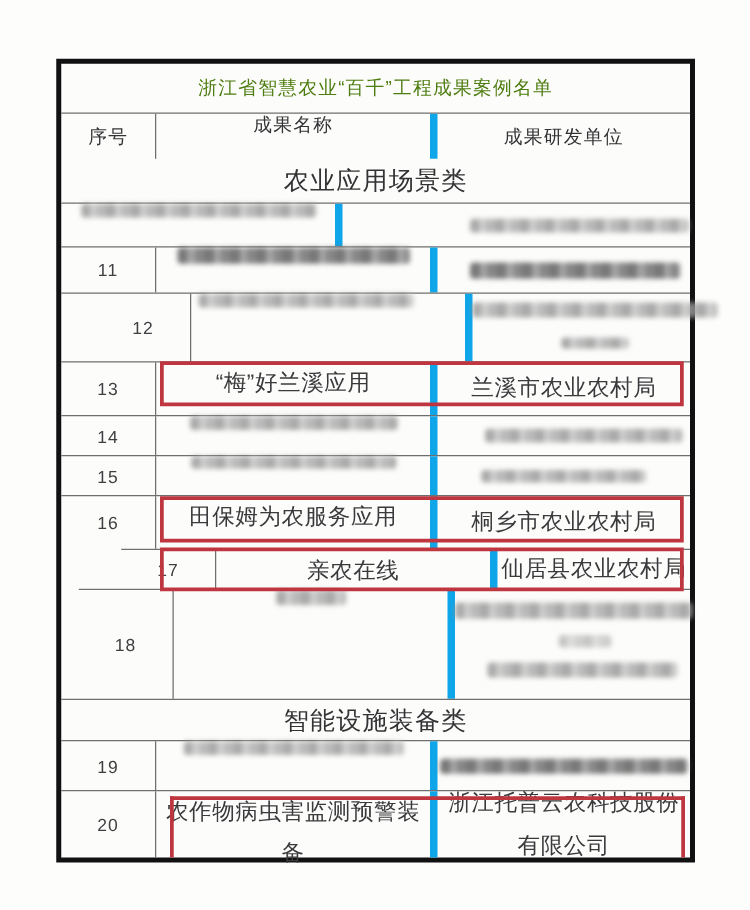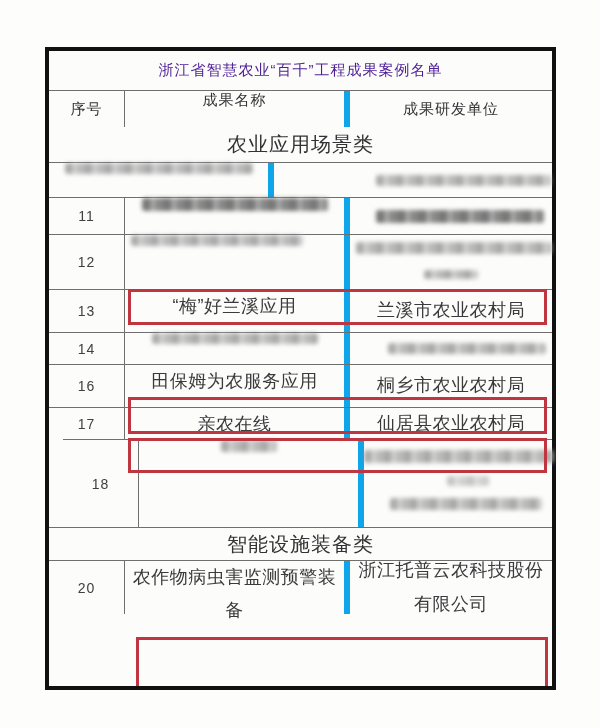--- a/index.html
+++ b/index.html
@@ -25,21 +25,21 @@
     display:flex;flex-direction:row;
     box-sizing:border-box;
     flex:0 0 auto;
     color:#38383a;
   }
   .bt{border-top:1px solid #6f6f6f;}
   .c1{width:76px;flex:0 0 76px;border-right:1px solid #6f6f6f;display:flex;align-items:center;justify-content:center;box-sizing:border-box;}
   .c2{width:225px;flex:0 0 225px;border-right:6px solid #0ea5e9;display:flex;justify-content:center;box-sizing:border-box;}
   .c3{flex:1 1 auto;display:flex;align-items:center;justify-content:center;box-sizing:border-box;}
   .full{flex:1 1 auto;display:flex;align-items:center;justify-content:center;}
-  .title-text{font-size:15px;color:#4c1d95;letter-spacing:1px;font-weight:500;}
+  .title-text{font-size:15px;color:#4d7c0f;letter-spacing:1px;font-weight:500;}
   .head-text{font-size:15px;color:#333336;letter-spacing:1px;}
   .sec-text{font-size:20px;color:#333336;letter-spacing:1px;}
   .num{font-size:14px;color:#404043;letter-spacing:1px;}
   .cell-text{font-size:18px;color:#3a3a3d;letter-spacing:0.5px;line-height:1.85;text-align:center;}
   .wrapcell{padding:0 8px;}
   
   .bar{
     height:11px;border-radius:3px;
     background:repeating-linear-gradient(90deg,#8e8e8e 0 7px,#bcbcbc 7px 13px,#a3a3a3 13px 20px);
     filter:blur(2px);opacity:.75;
@@ -99,21 +99,21 @@
           <span class="num">11</span>
         </div>
       <div class="c2">
           <div class="bar dark" style="width:186px;"></div>
         </div>
       <div class="c3" style="justify-content:flex-end;">
           <div class="bar dark" style="width:168px;margin-right:8px;"></div>
         </div>
     </div>
 
-    <div class="row bt" style="height:55px;">
+    <div class="row bt" style="height:55px;padding-left:28px;">
       <div class="c1">
           <span class="num">12</span>
         </div>
       <div class="c2" style="justify-content:flex-start;">
           <div class="bar" style="width:172px;margin-left:6px;"></div>
         </div>
       <div class="c3">
         <div class="vcol">
           <div class="bar" style="width:196px;height:12px;margin-top:7px;align-self:flex-end;"></div>
           <div class="bar" style="width:54px;height:9px;margin-top:16px;"></div>
@@ -138,34 +138,45 @@
           <span class="num">14</span>
         </div>
       <div class="c2">
           <div class="bar" style="width:166px;"></div>
         </div>
       <div class="c3" style="justify-content:flex-end;">
           <div class="bar" style="width:158px;margin-right:6px;"></div>
         </div>
     </div>
 
+    <div class="row bt" style="height:32px;">
+      <div class="c1">
+          <span class="num">15</span>
+        </div>
+      <div class="c2">
+          <div class="bar" style="width:164px;height:10px;"></div>
+        </div>
+      <div class="c3">
+          <div class="bar" style="width:132px;height:10px;"></div>
+        </div>
+    </div>
 
     <div class="row bt" style="height:43px;">
       <div class="c1">
           <span class="num">16</span>
         </div>
       <div class="c2">
           <span class="cell-text">田保姆为农服务应用</span>
         </div>
       <div class="c3">
           <span class="cell-text">桐乡市农业农村局</span>
         </div>
     </div>
 
-    <div class="row bt" style="height:32px;">
+    <div class="row bt" style="height:32px;margin-left:48px;">
       <div class="c1">
           <span class="num">17</span>
         </div>
       <div class="c2">
           <span class="cell-text">亲农在线</span>
         </div>
       <div class="c3">
           <span class="cell-text">仙居县农业农村局</span>
         </div>
     </div>
@@ -185,20 +196,31 @@
         </div>
       </div>
     </div>
 
     <div class="row bt" style="height:33px;">
       <div class="full">
           <span class="sec-text">智能设施装备类</span>
         </div>
     </div>
 
+    <div class="row bt" style="height:40px;">
+      <div class="c1">
+          <span class="num">19</span>
+        </div>
+      <div class="c2">
+          <div class="bar" style="width:176px;"></div>
+        </div>
+      <div class="c3">
+          <div class="bar dark" style="width:198px;height:12px;"></div>
+        </div>
+    </div>
 
     <div class="row bt" style="height:54px;">
       <div class="c1">
           <span class="num">20</span>
         </div>
       <div class="c2">
           <span class="cell-text">农作物病虫害监测预警装备</span>
         </div>
       <div class="c3 wrapcell">
           <span class="cell-text">浙江托普云农科技股份有限公司</span>

